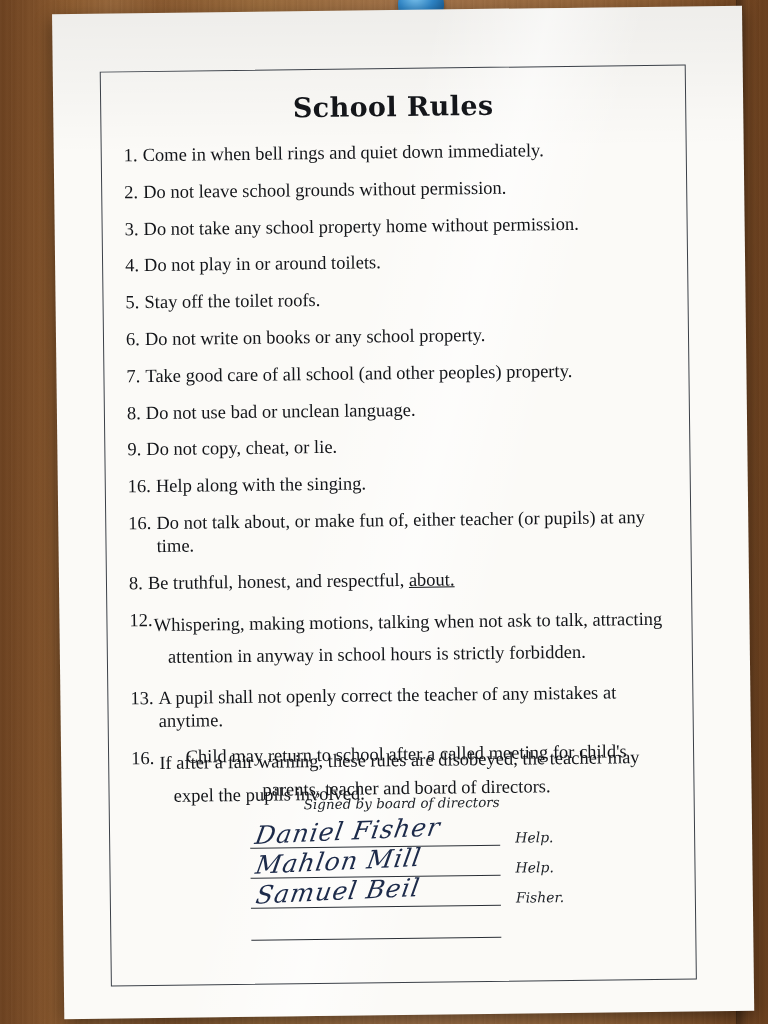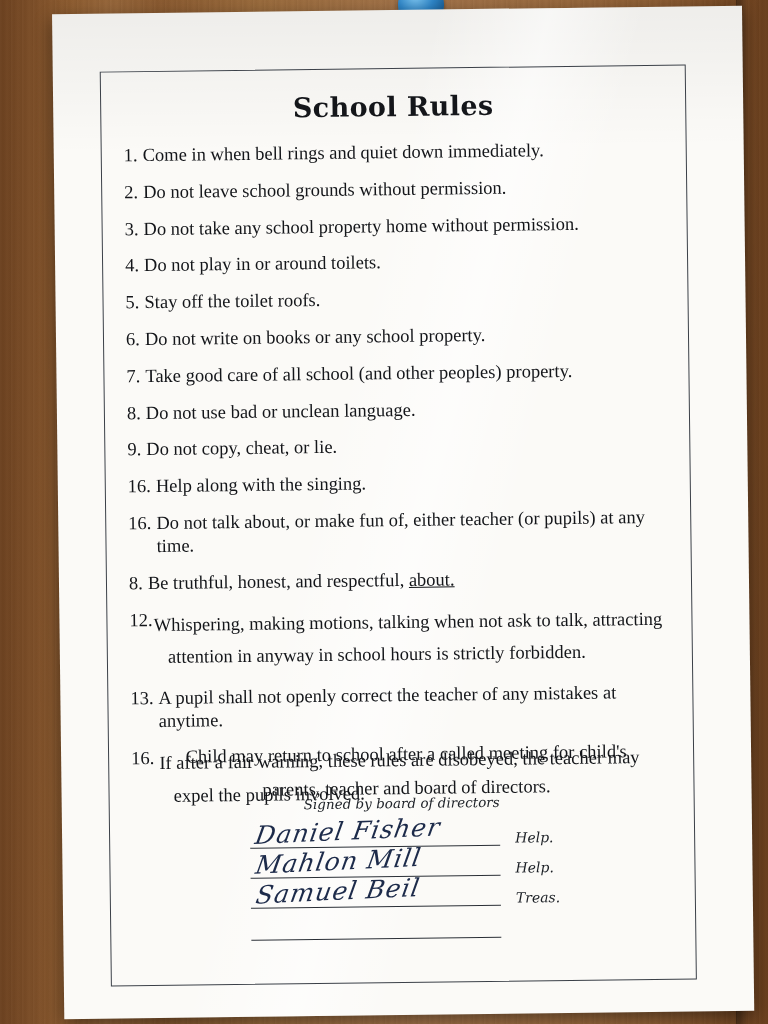--- a/index.html
+++ b/index.html
@@ -305,21 +305,21 @@
 
     <div class="sig-row" id="sig2">
       <span class="line"></span>
       <span class="hand">Mahlon Mill</span>
       <span class="role">Help.</span>
     </div>
 
     <div class="sig-row" id="sig3">
       <span class="line"></span>
       <span class="hand">Samuel Beil</span>
-      <span class="role">Treas.</span>
+      <span class="role">Fisher.</span>
     </div>
 
     <div class="sig-row" id="sig4">
       <span class="line"></span>
       <span class="hand"></span>
       <span class="role"></span>
     </div>
 
   </div>
 </div>

